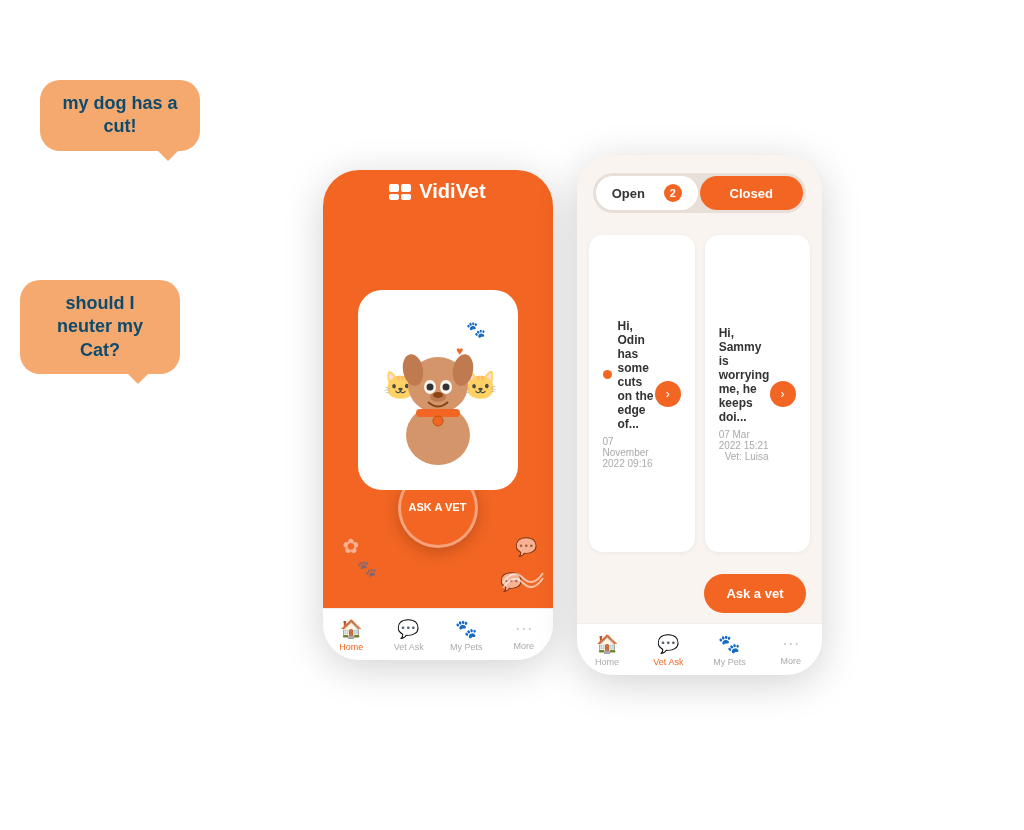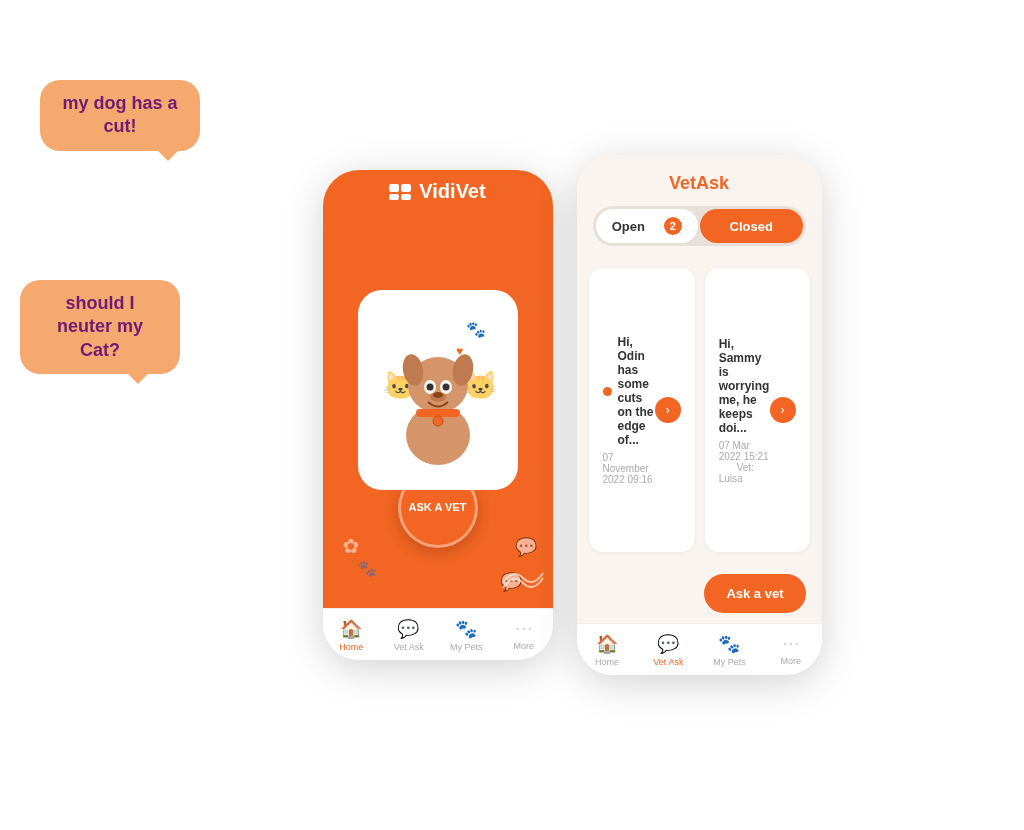--- a/index.html
+++ b/index.html
@@ -26,21 +26,21 @@
     }
 
     
     .speech-bubble {
       position: absolute;
       background: #f5a96e;
       border-radius: 20px;
       padding: 12px 16px;
       font-size: 18px;
       font-weight: bold;
-      color: #701a75;
+      color: #0c4a6e;
       line-height: 1.3;
       max-width: 160px;
       text-align: center;
     }
     .speech-bubble::after {
       content: '';
       position: absolute;
       border: 12px solid transparent;
     }
     .bubble-top {
@@ -449,21 +449,20 @@
         <span class="nav-icon">···</span>
         <span class="nav-label">More</span>
       </div>
     </div>
   </div>
 
   <div class="phone phone2">
     <div class="phone2-content">
 
       <div class="phone2-header">
-        <div class="phone2-title">VetAsk</div>
 
         <div class="tab-switcher">
           <button class="tab-btn active">
             <span>Open</span>
             <span class="tab-badge">2</span>
           </button>
           <button class="tab-btn inactive">
             <span>Closed</span>
           </button>
         </div>
@@ -482,21 +481,21 @@
           <div class="message-arrow">›</div>
         </div>
 
         <div class="message-card">
           <div class="message-card-content">
             <div class="message-title">
               <span>Hi, Sammy is worrying me, he keeps doi...</span>
             </div>
             <div class="message-meta">
               <span>07 Mar 2022 15:21</span>
-              <span style="margin-left:18px;">Vet: Luisa</span>
+              <span style="margin-left:6px;">Vet: Luisa</span>
             </div>
           </div>
           <div class="message-arrow">›</div>
         </div>
       </div>
 
       <div class="phone2-footer">
         <button class="ask-vet-btn2">
           <span>Ask a vet</span>
         </button>

